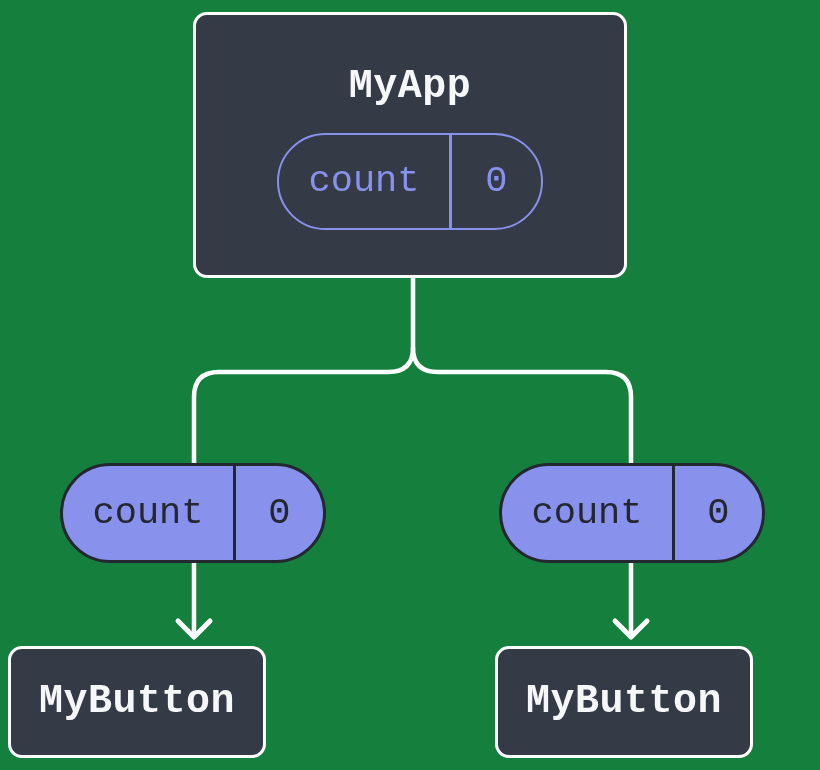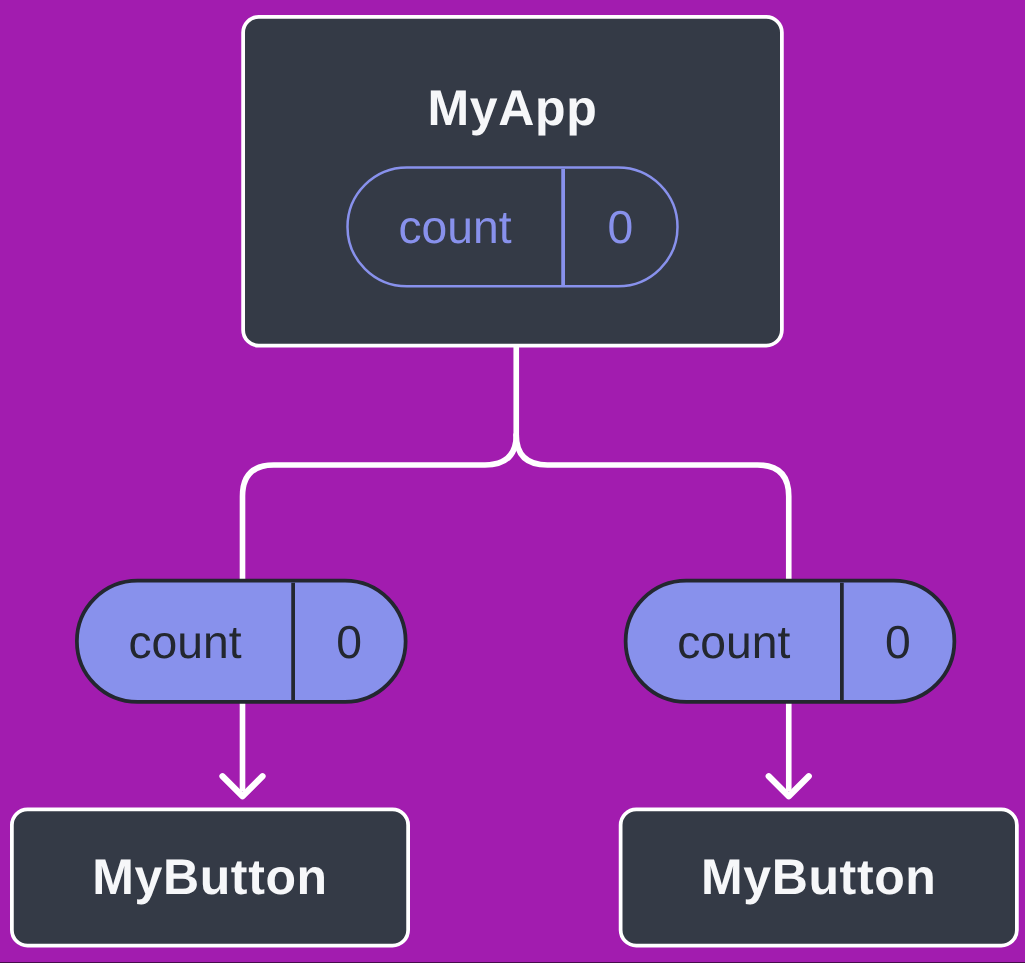--- a/index.html
+++ b/index.html
@@ -4,23 +4,23 @@
 <style>
   html, body {
     margin: 0;
     padding: 0;
     background: #000000;
   }
   .stage {
     position: relative;
     width: 820px;
     height: 770px;
-    background: #a21caf;
+    background: #15803d;
     overflow: hidden;
-    font-family: Liberation Sans, sans-serif;
+    font-family: Liberation Mono, monospace;
   }
   .connectors {
     position: absolute;
     left: 0;
     top: 0;
     z-index: 1;
   }
   .node-box {
     position: absolute;
     box-sizing: border-box;
@@ -82,21 +82,21 @@
     border: 3px solid #23272F;
     background: #8891EC;
     color: #23272F;
     z-index: 3;
   }
   .prop-pill .divider { background: #23272F; }
   .prop-pill-left { left: 60px; }
   .prop-pill-right { left: 499px; }
   .child-box {
     top: 646px;
-    width: 320px;
+    width: 258px;
     height: 112px;
     display: flex;
     align-items: center;
     justify-content: center;
   }
   .child-box-left { left: 8px; }
   .child-box-right { left: 495px; }
 </style>
 </head>
 <body>

